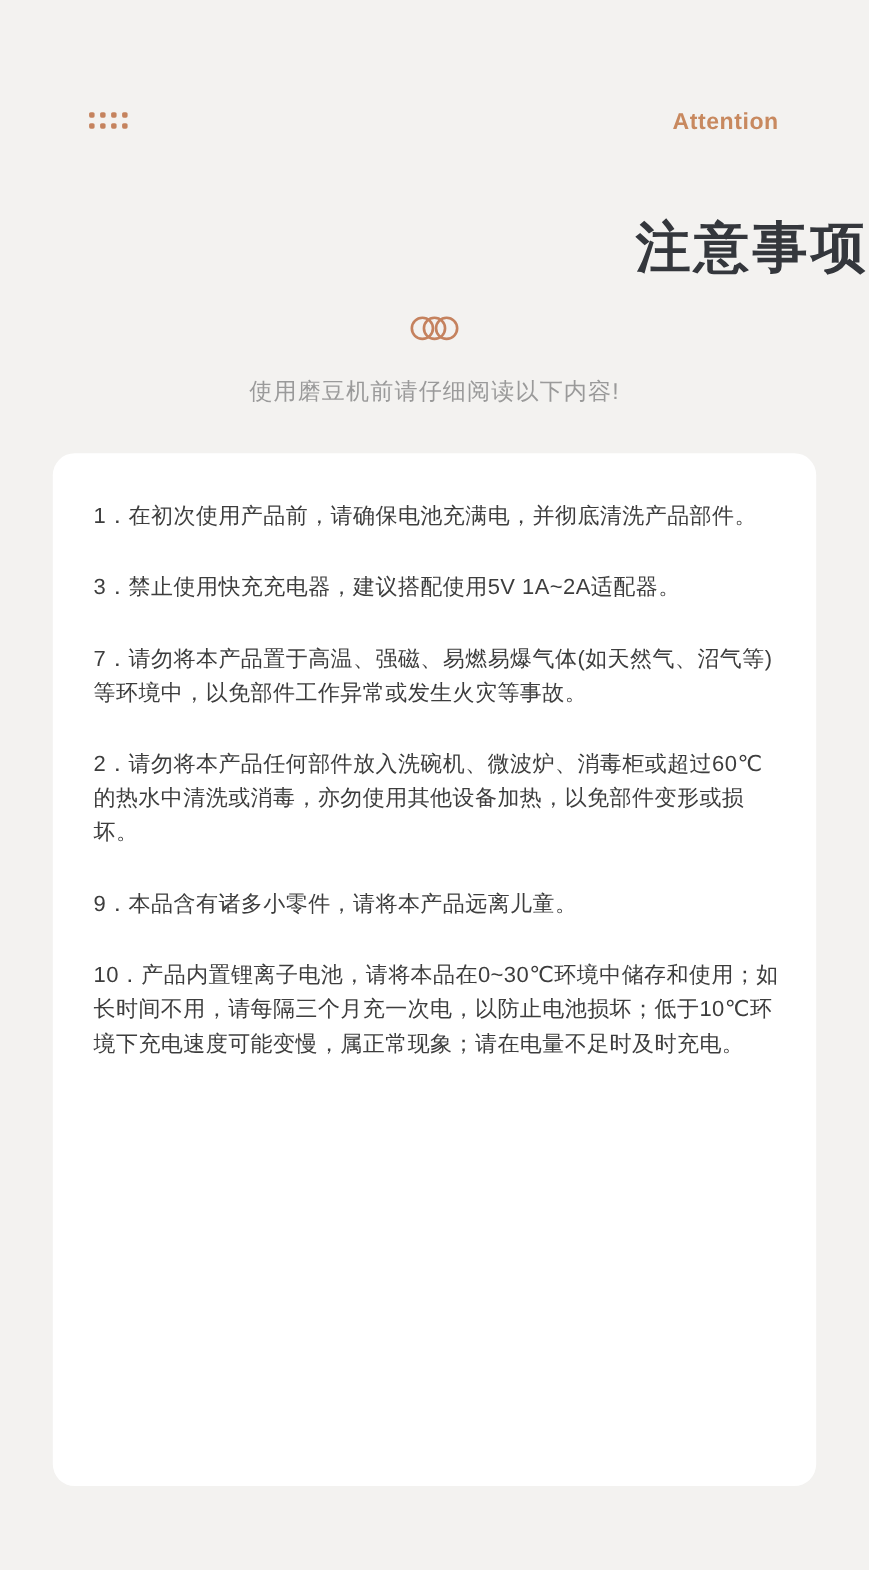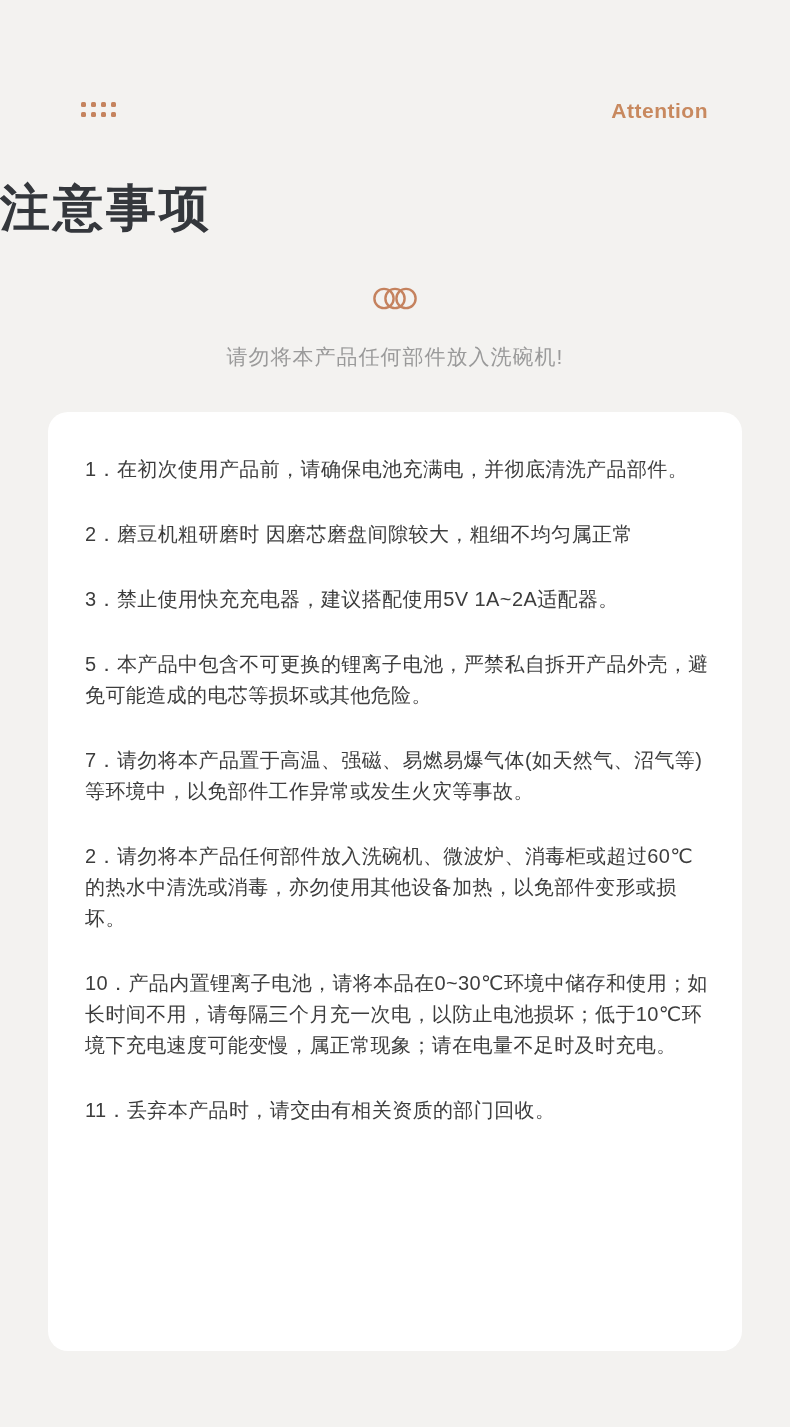--- a/index.html
+++ b/index.html
@@ -39,24 +39,24 @@
     font-size: 21px;
     font-weight: 700;
     letter-spacing: 0.5px;
     color: #c8895f;
     text-align: center;
   }
 
   
   .page-title {
     position: absolute;
-    top: 178px;
+    top: 195px;
     left: 0;
     width: 100%;
-    text-align: left;
+    text-align: right;
     font-size: 50px;
     line-height: 60px;
     font-weight: 700;
     letter-spacing: 3px;
     color: #34373c;
   }
 
   
   .rings-wrap {
     position: absolute;
@@ -121,26 +121,24 @@
   <h1 class="page-title">注意事项</h1>
 
   <div class="rings-wrap">
     <svg width="46" height="25" viewBox="0 0 46 25" fill="none" xmlns="http://www.w3.org/2000/svg">
       <circle cx="12" cy="12.5" r="9.6" stroke="#c5825e" stroke-width="2.4"></circle>
       <circle cx="23" cy="12.5" r="9.6" stroke="#c5825e" stroke-width="2.4"></circle>
       <circle cx="34" cy="12.5" r="9.6" stroke="#c5825e" stroke-width="2.4"></circle>
     </svg>
   </div>
 
-  <p class="page-subtitle">请勿将本产品任何部件放入洗碗机!</p>
+  <p class="page-subtitle">使用磨豆机前请仔细阅读以下内容!</p>
 
   <section class="notice-card">
     <p class="notice-item">1．在初次使用产品前，请确保电池充满电，并彻底清洗产品部件。</p>
-    <p class="notice-item">2．磨豆机粗研磨时 因磨芯磨盘间隙较大，粗细不均匀属正常</p>
     <p class="notice-item">3．禁止使用快充充电器，建议搭配使用5V 1A~2A适配器。</p>
-    <p class="notice-item">5．本产品中包含不可更换的锂离子电池，严禁私自拆开产品外壳，避免可能造成的电芯等损坏或其他危险。</p>
     <p class="notice-item">7．请勿将本产品置于高温、强磁、易燃易爆气体(如天然气、沼气等)等环境中，以免部件工作异常或发生火灾等事故。</p>
     <p class="notice-item">2．请勿将本产品任何部件放入洗碗机、微波炉、消毒柜或超过60℃的热水中清洗或消毒，亦勿使用其他设备加热，以免部件变形或损坏。</p>
+    <p class="notice-item">9．本品含有诸多小零件，请将本产品远离儿童。</p>
     <p class="notice-item">10．产品内置锂离子电池，请将本品在0~30℃环境中储存和使用；如长时间不用，请每隔三个月充一次电，以防止电池损坏；低于10℃环境下充电速度可能变慢，属正常现象；请在电量不足时及时充电。</p>
-    <p class="notice-item">11．丢弃本产品时，请交由有相关资质的部门回收。</p>
   </section>
 
 </div>
 
 </body></html>

